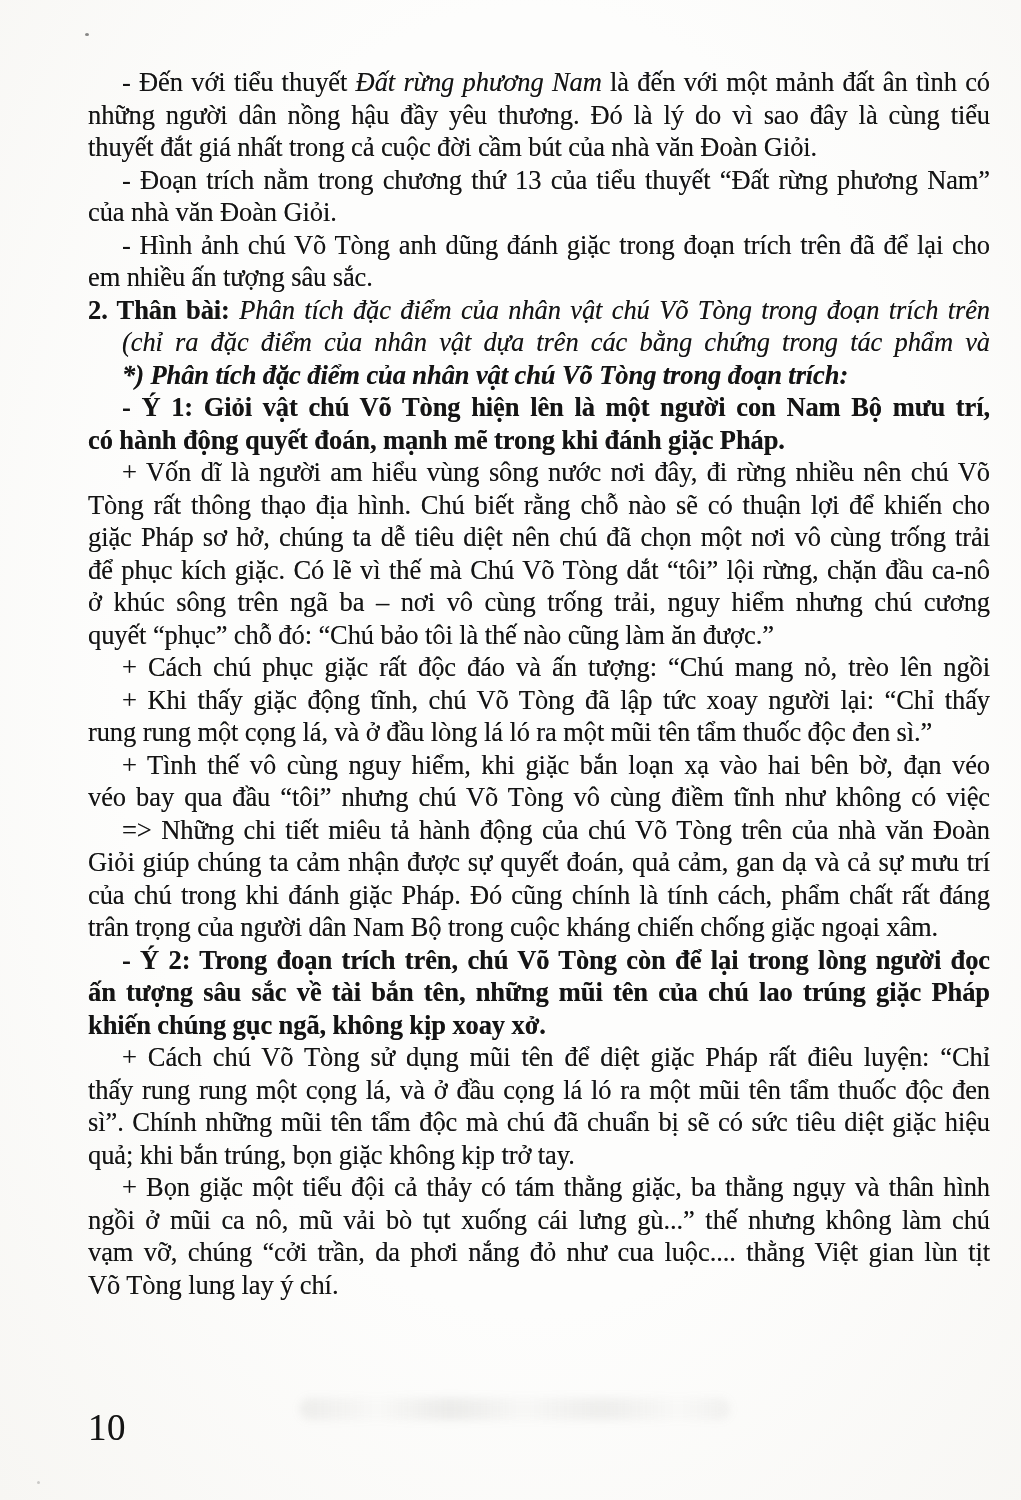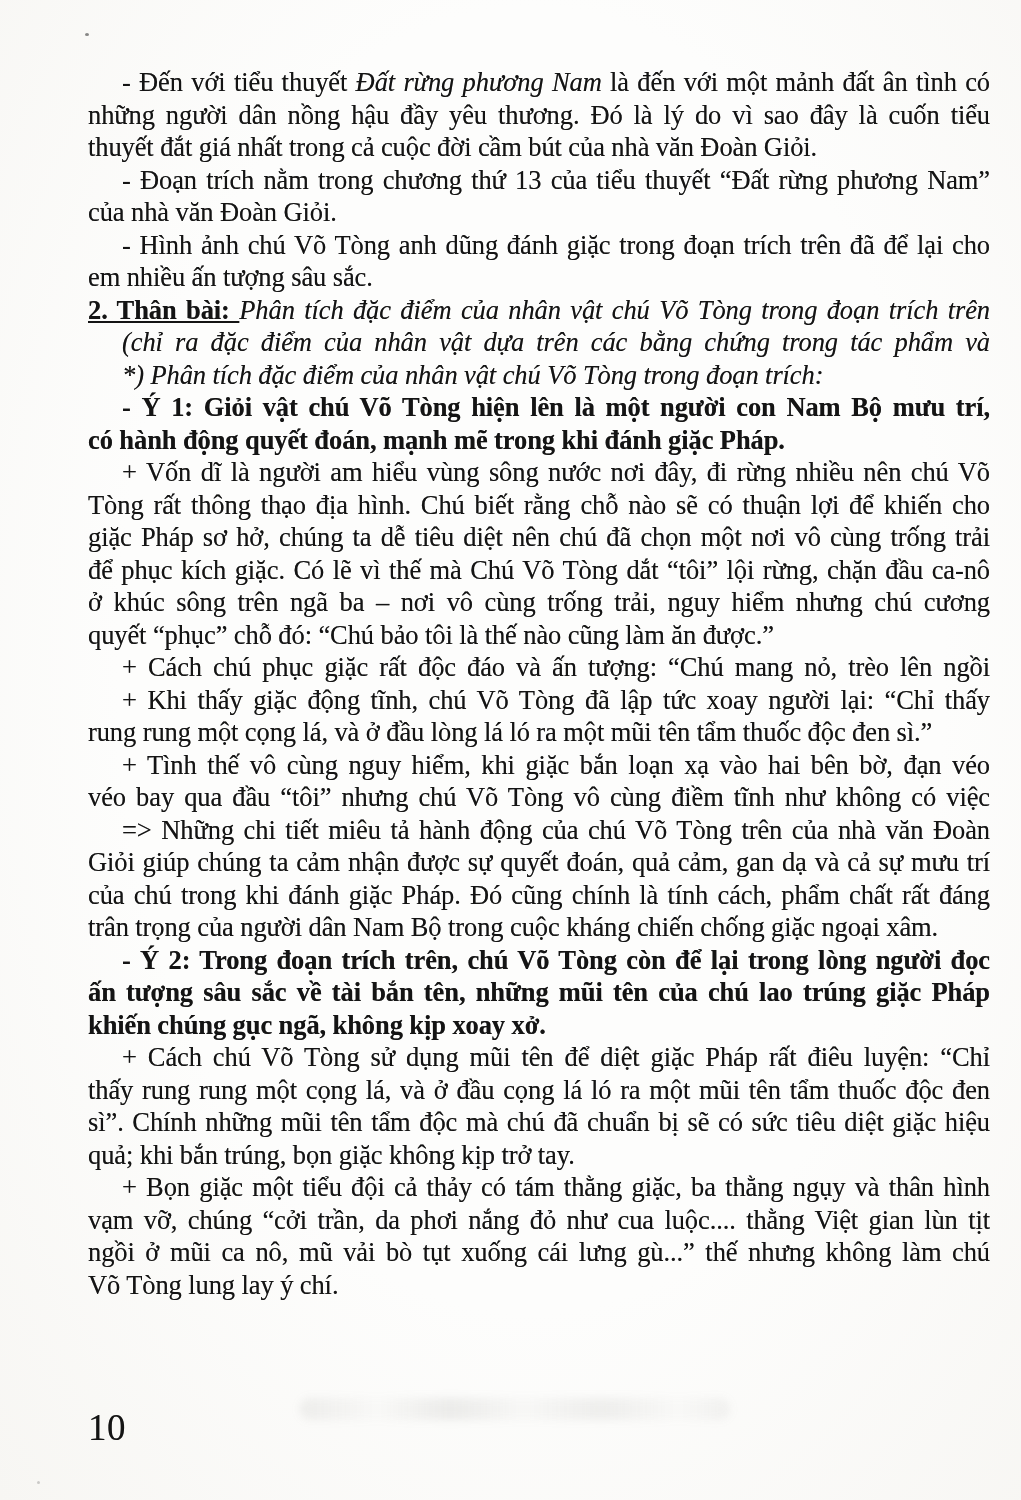--- a/index.html
+++ b/index.html
@@ -42,23 +42,23 @@
     white-space: nowrap;
     text-shadow: 0 0 0.5px rgba(20,20,20,0.55);
   }
   .line.last {
     text-align-last: left;
   }
   .line.ind {
     padding-left: 34px;
   }
   .p-b .line { font-weight: 700; }
-  .p-bi .line { font-weight: 400; font-style: italic; }
+  .p-bi .line { font-weight: 700; font-style: italic; }
   .s-i { font-style: italic; }
-  .s-b { font-weight: 700; text-decoration: underline; }
+  .s-b { font-weight: 700; }
   .page-number {
     position: absolute;
     left: 88px;
     top: 1412px;
     font-size: 37px;
     line-height: 32px;
     letter-spacing: 0.5px;
     text-shadow: 0 0 0.5px rgba(20,20,20,0.5);
   }
   
@@ -85,21 +85,21 @@
   .speck-1 { left: 85px; top: 33px; width: 4px; height: 3px; }
   .speck-2 { left: 37px; top: 1481px; width: 3px; height: 3px; opacity: .4; }
 </style>
 </head>
 <body>
 
 <div class="sheet">
   <div class="text-block">
       <div class="para">
         <div class="line ind"><span>- Đến với tiểu thuyết </span><span class="s-i">Đất rừng phương Nam</span><span> là đến với một mảnh đất ân tình có</span></div>
-        <div class="line"><span>những người dân nồng hậu đầy yêu thương. Đó là lý do vì sao đây là cuốn tiểu</span></div>
+        <div class="line"><span>những người dân nồng hậu đầy yêu thương. Đó là lý do vì sao đây là cùng tiểu</span></div>
         <div class="line last"><span>thuyết đắt giá nhất trong cả cuộc đời cầm bút của nhà văn Đoàn Giỏi.</span></div>
       </div>
       <div class="para">
         <div class="line ind"><span>- Đoạn trích nằm trong chương thứ 13 của tiểu thuyết “Đất rừng phương Nam”</span></div>
         <div class="line last"><span>của nhà văn Đoàn Giỏi.</span></div>
       </div>
       <div class="para">
         <div class="line ind"><span>- Hình ảnh chú Võ Tòng anh dũng đánh giặc trong đoạn trích trên đã để lại cho</span></div>
         <div class="line last"><span>em nhiều ấn tượng sâu sắc.</span></div>
       </div>
@@ -145,22 +145,22 @@
         <div class="line last"><span>khiến chúng gục ngã, không kịp xoay xở.</span></div>
       </div>
       <div class="para">
         <div class="line ind"><span>+ Cách chú Võ Tòng sử dụng mũi tên để diệt giặc Pháp rất điêu luyện: “Chỉ</span></div>
         <div class="line"><span>thấy rung rung một cọng lá, và ở đầu cọng lá ló ra một mũi tên tẩm thuốc độc đen</span></div>
         <div class="line"><span>sì”. Chính những mũi tên tẩm độc mà chú đã chuẩn bị sẽ có sức tiêu diệt giặc hiệu</span></div>
         <div class="line last"><span>quả; khi bắn trúng, bọn giặc không kịp trở tay.</span></div>
       </div>
       <div class="para">
         <div class="line ind"><span>+ Bọn giặc một tiểu đội cả thảy có tám thằng giặc, ba thằng ngụy và thân hình</span></div>
+        <div class="line"><span>ngồi ở mũi ca nô, mũ vải bò tụt xuống cái lưng gù...” thế nhưng không làm chú</span></div>
         <div class="line"><span>vạm vỡ, chúng “cởi trần, da phơi nắng đỏ như cua luộc.... thằng Việt gian lùn tịt</span></div>
-        <div class="line"><span>ngồi ở mũi ca nô, mũ vải bò tụt xuống cái lưng gù...” thế nhưng không làm chú</span></div>
         <div class="line last"><span>Võ Tòng lung lay ý chí.</span></div>
       </div>
     </div>
   <div class="page-number">10</div>
   <div class="bleed"></div>
   <div class="speck speck-1"></div>
   <div class="speck speck-2"></div>
 </div>
 
 </body></html>

